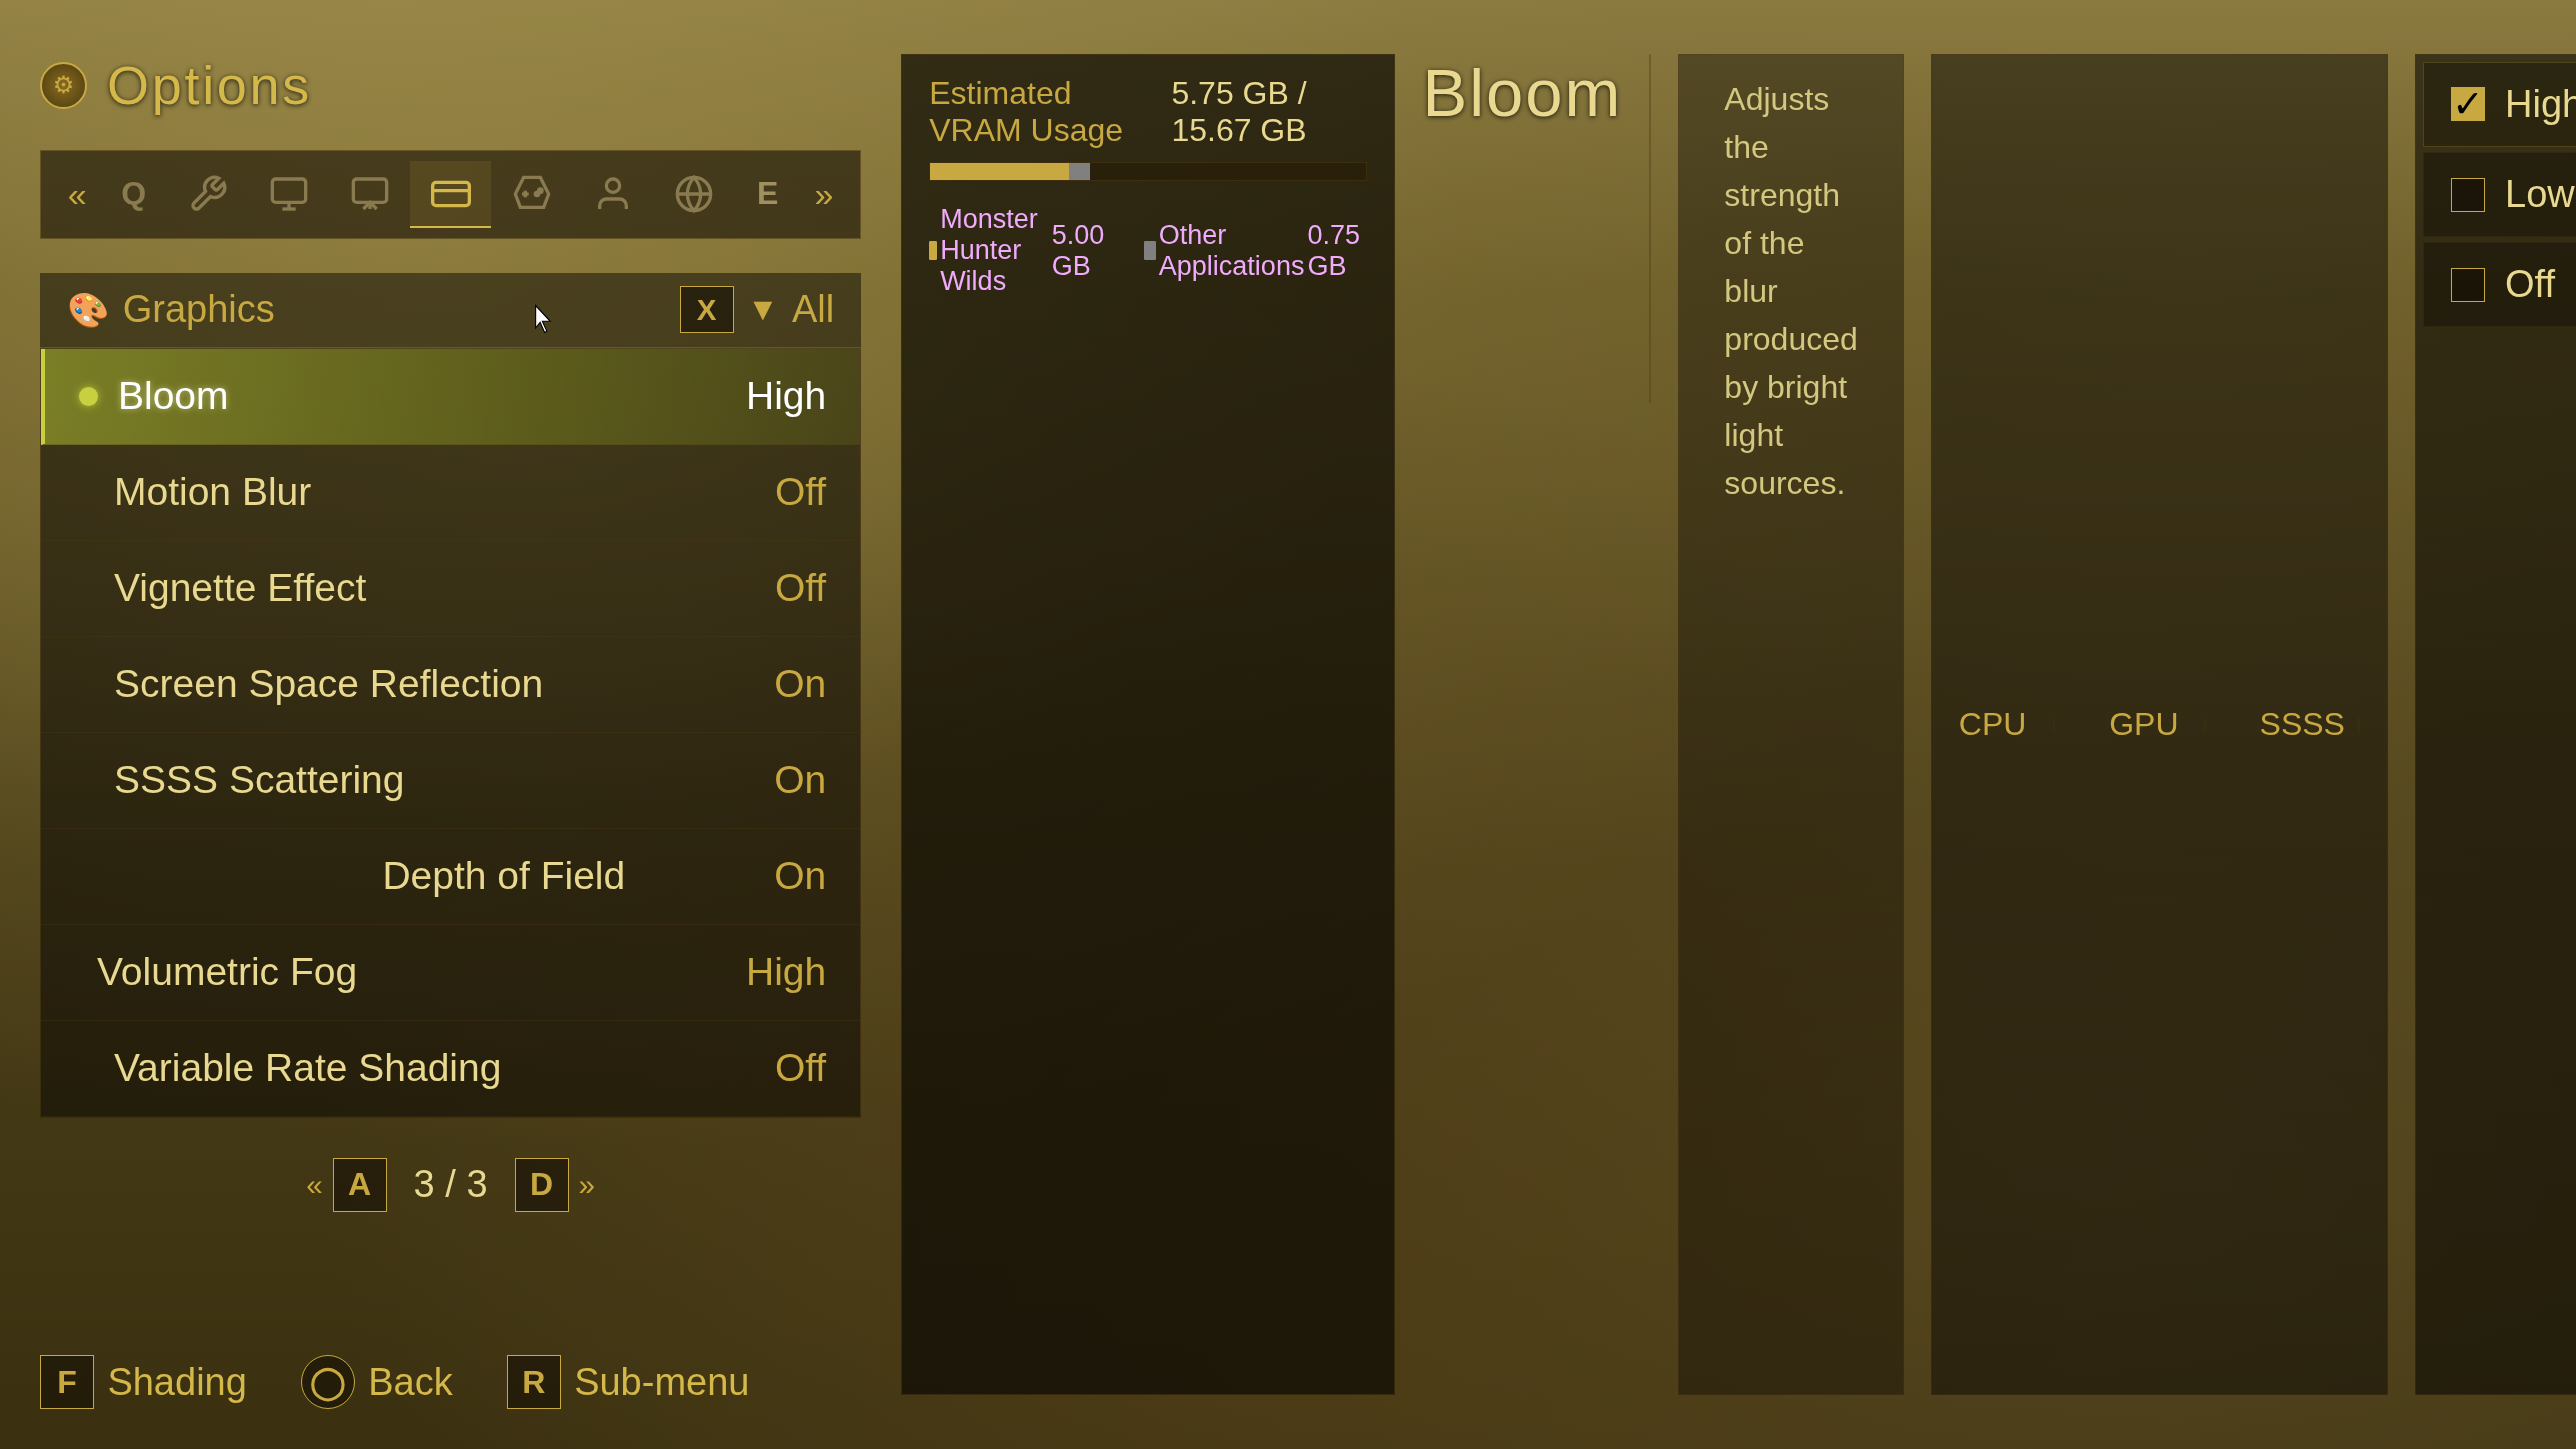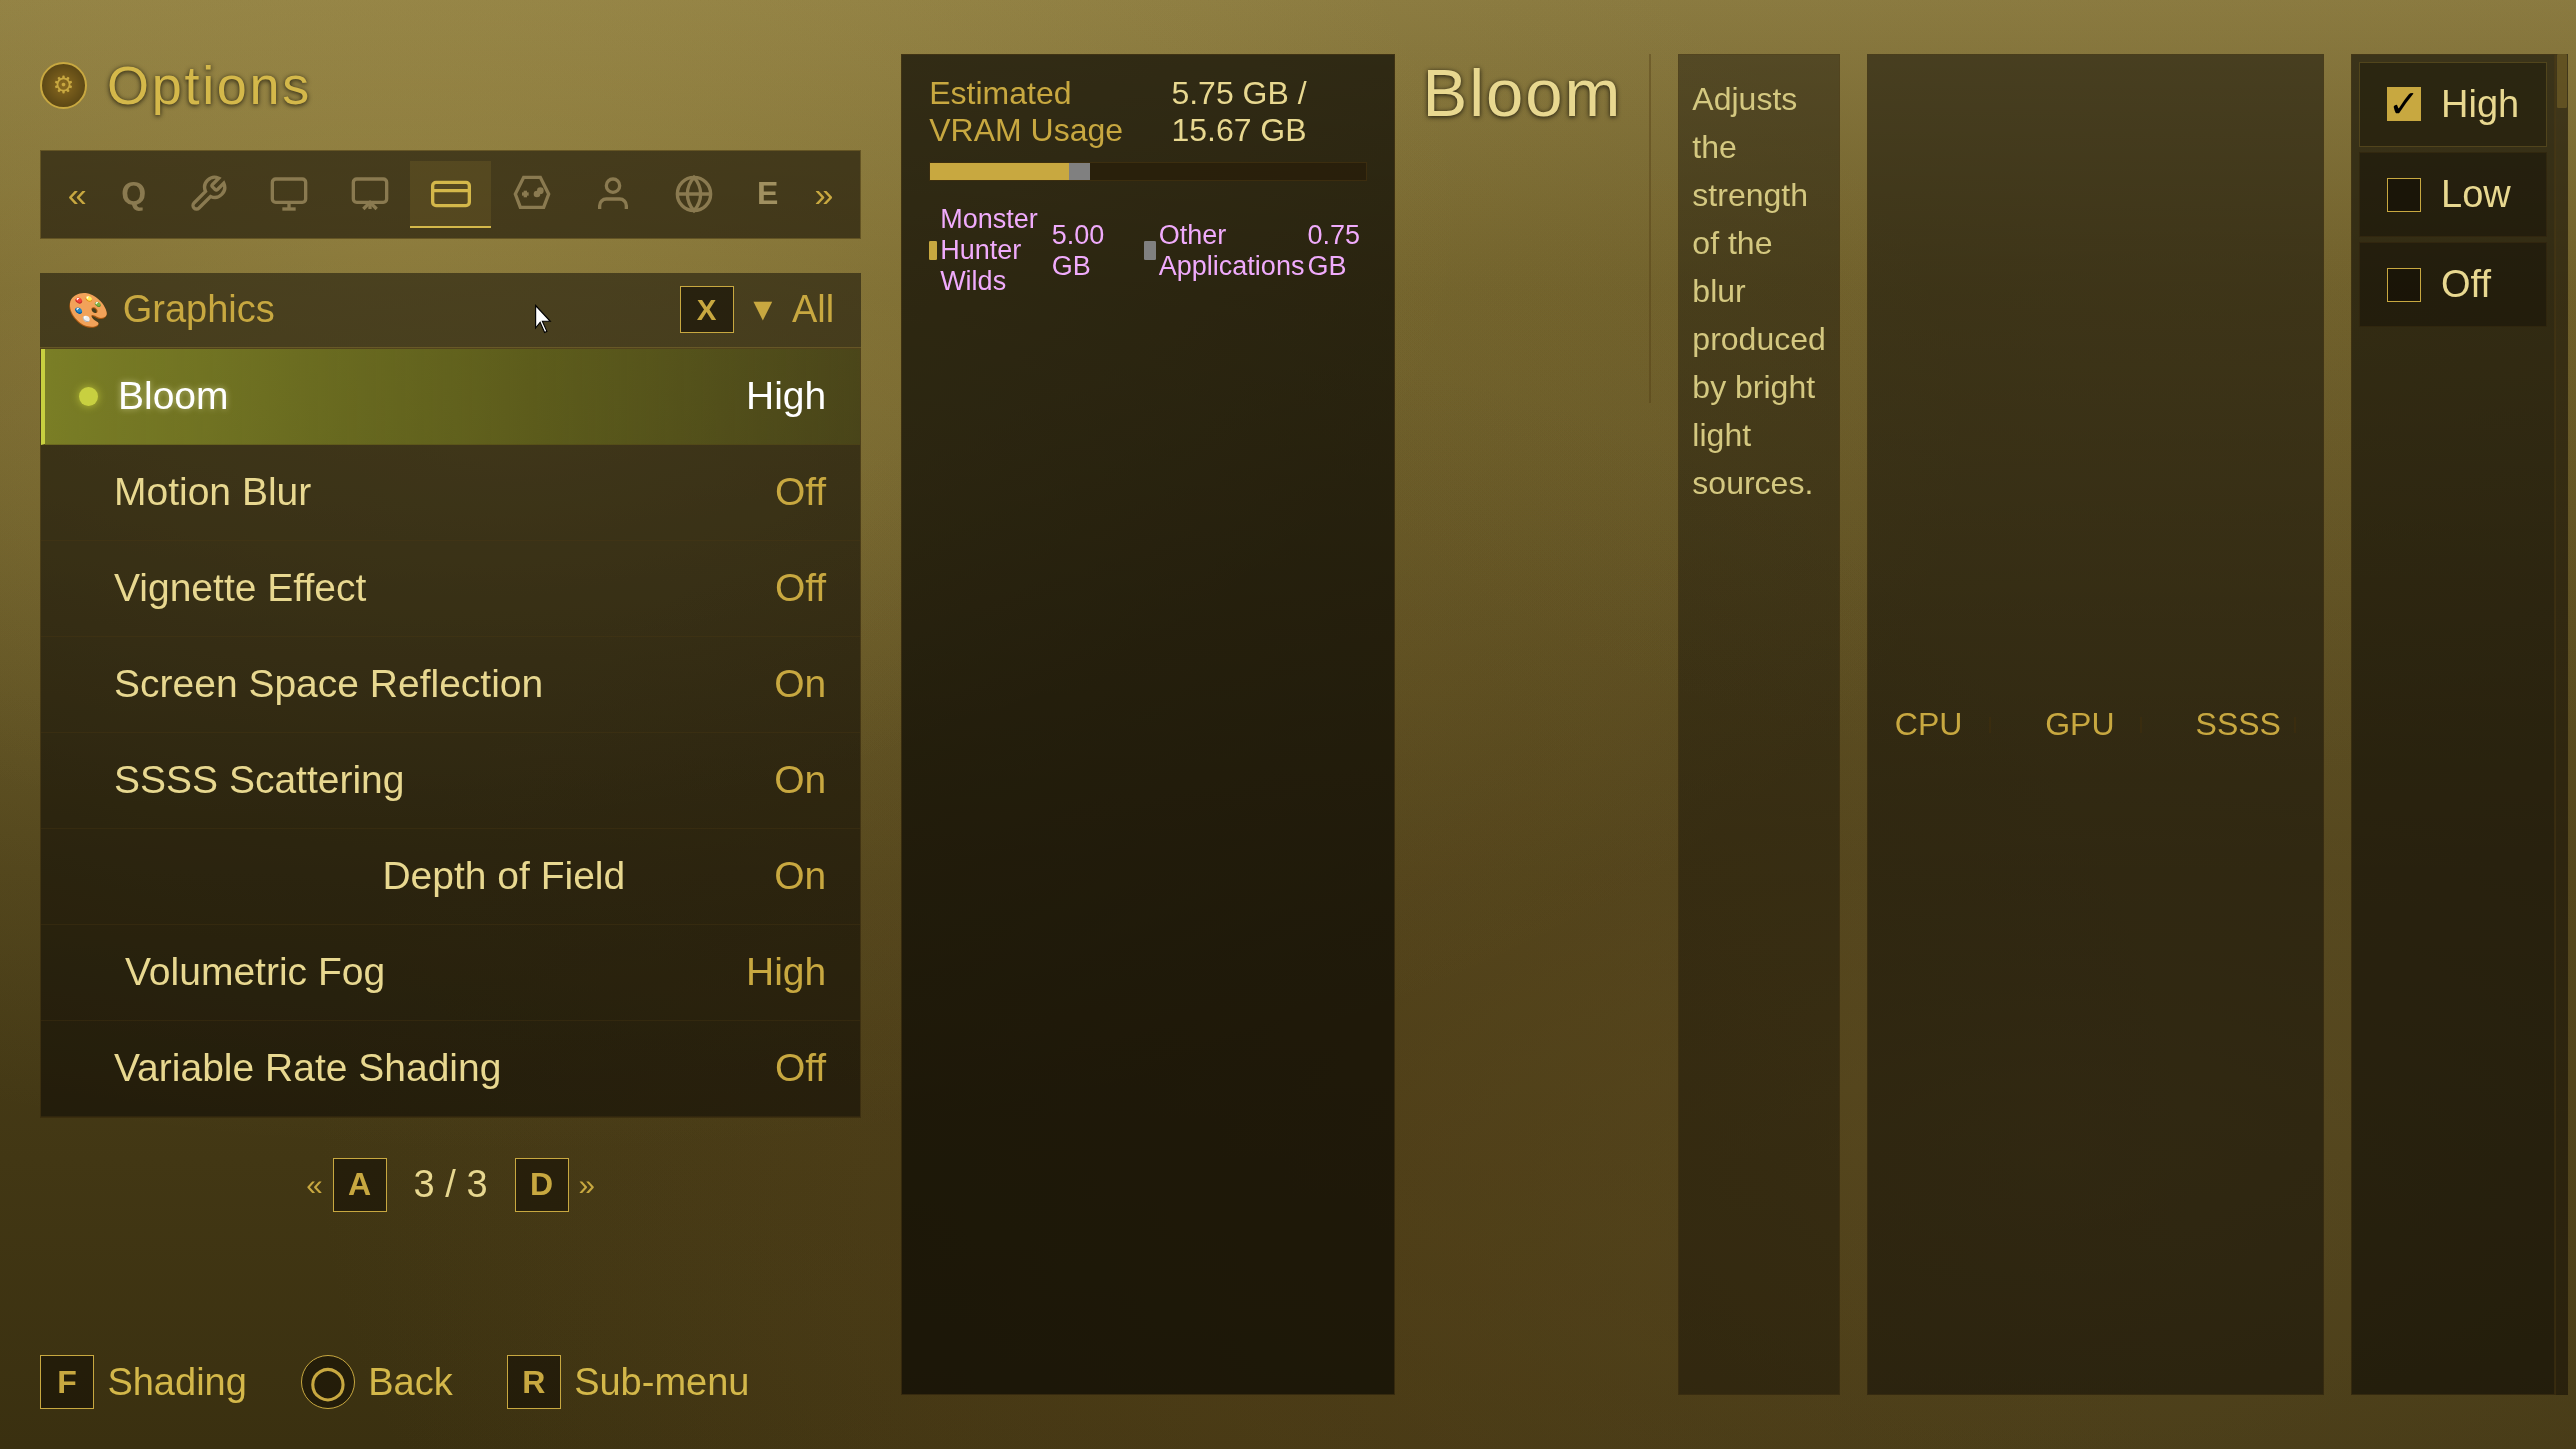--- a/index.html
+++ b/index.html
@@ -449,21 +449,21 @@
       height: 15%;
       background: linear-gradient(180deg, #c8b888 0%, #b0a060 100%);
     }
 
     
     .description-text {
       color: #d4c880;
       font-size: 32px;
       line-height: 1.5;
       background: rgba(10,8,3,0.4);
-      padding: 20px 13px;
+      padding: 20px 45px;
       border: 0.7px solid rgba(80,60,20,0.3);
     }
 
     
     .perf-section {
       display: flex;
       align-items: center;
       gap: 54px;
       background: rgba(10,8,3,0.5);
       padding: 28px 27px;
@@ -720,21 +720,21 @@
         <span class="setting-name" style="margin-left:39px;">SSSS Scattering</span>
         <span class="setting-value">On</span>
       </div>
 
       <div class="setting-row">
         <span class="setting-name" style="margin-left:39px;text-align:right;">Depth of Field</span>
         <span class="setting-value">On</span>
       </div>
 
       <div class="setting-row">
-        <span class="setting-name" style="margin-left:50px;">Volumetric Fog</span>
+        <span class="setting-name" style="margin-left:22px;">Volumetric Fog</span>
         <span class="setting-value">High</span>
       </div>
 
       <div class="setting-row">
         <span class="setting-name" style="margin-left:39px;">Variable Rate Shading</span>
         <span class="setting-value">Off</span>
       </div>
 
     </div>
 

